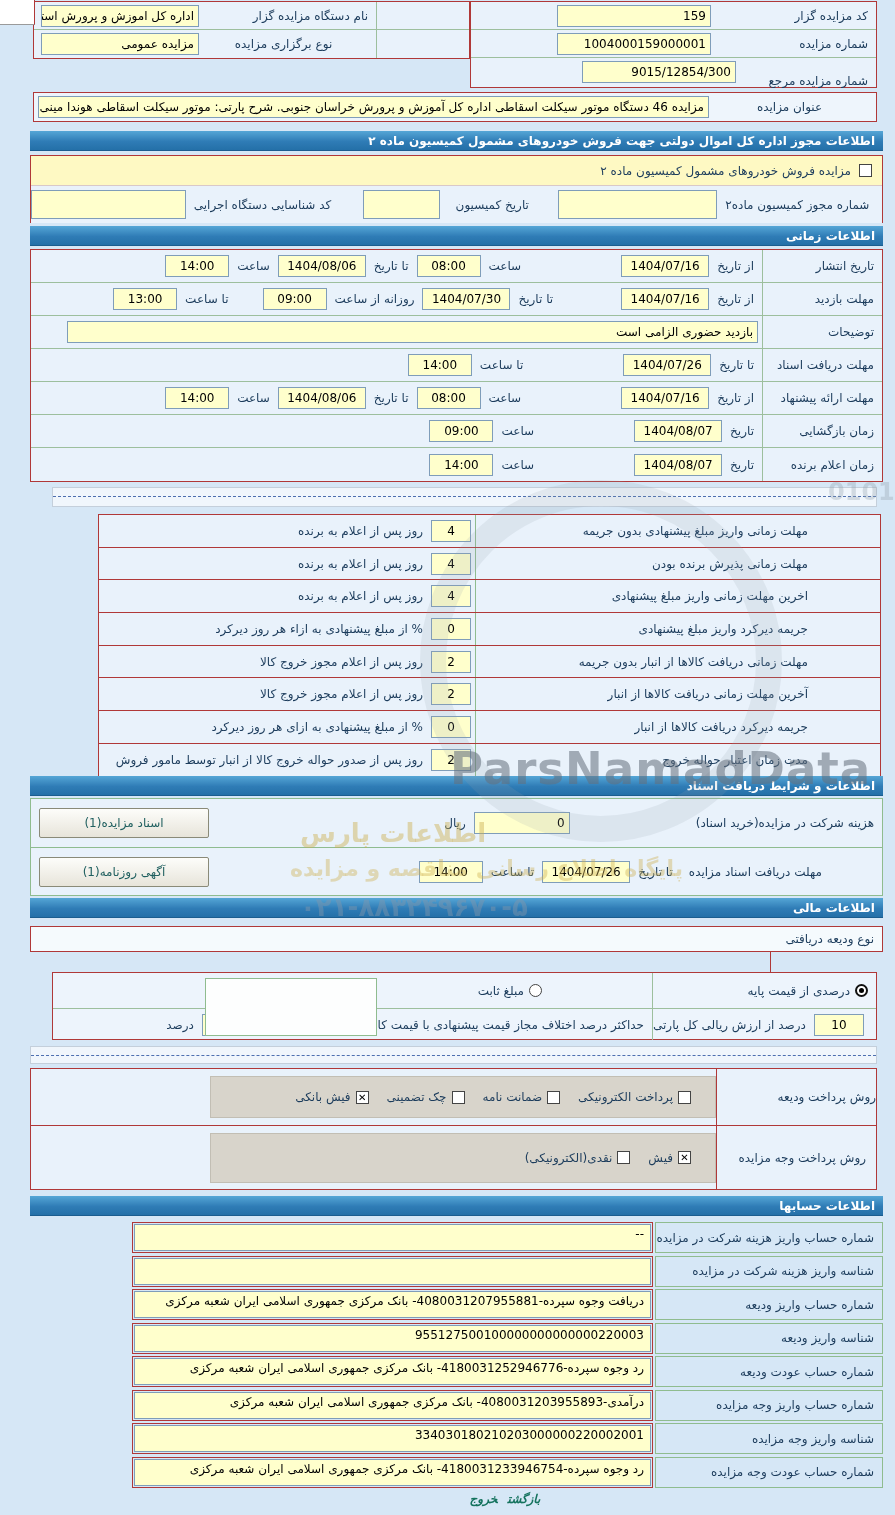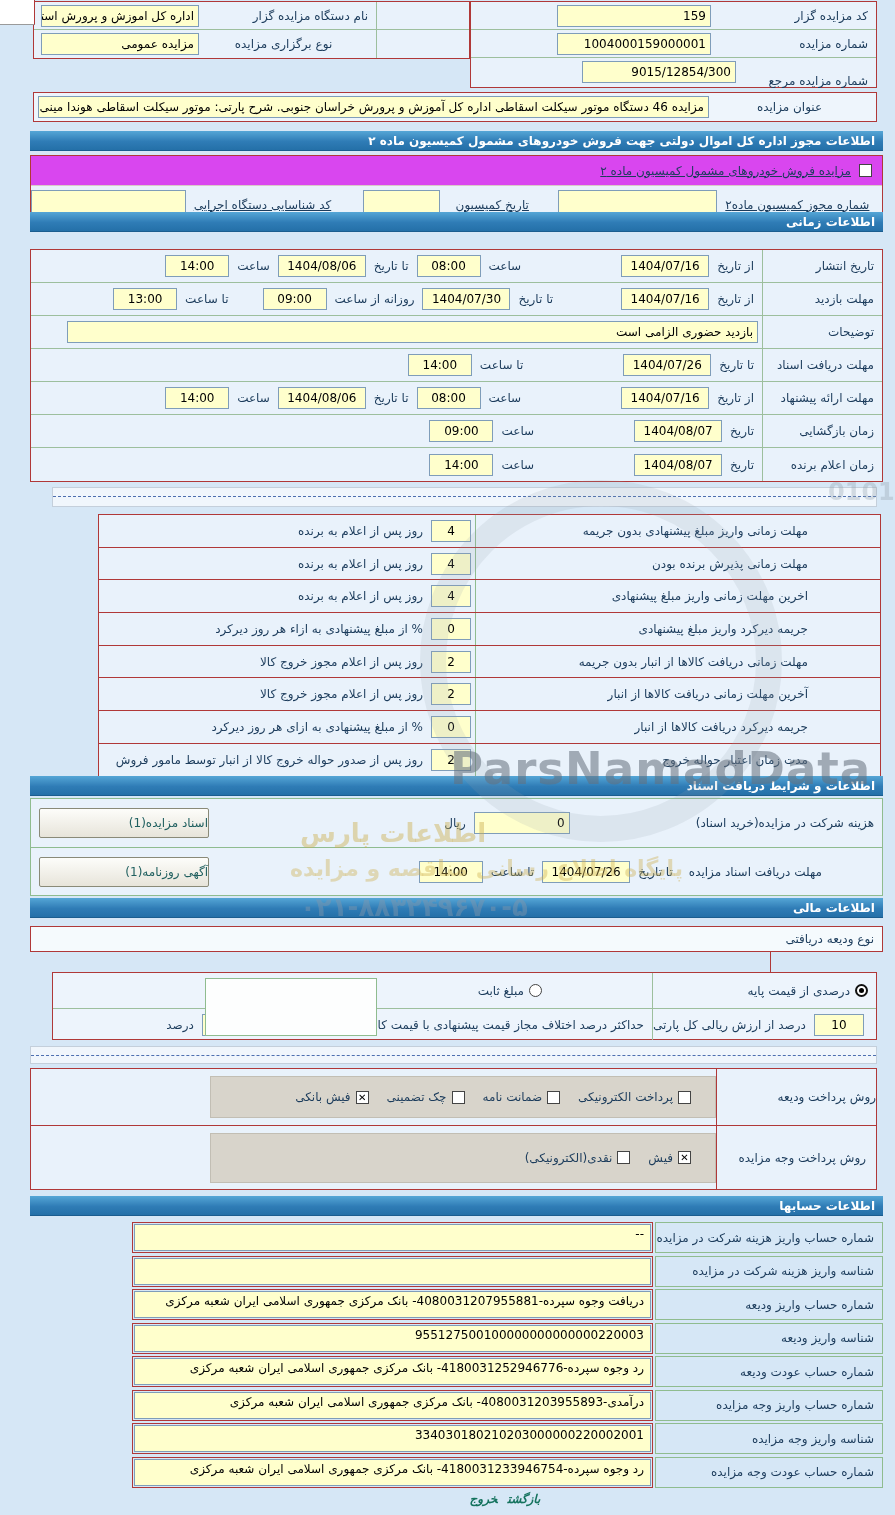--- a/index.html
+++ b/index.html
@@ -47,21 +47,21 @@
   .p-row{height:32.7px;border-bottom:1px solid #b03838;}
   .p-row:last-child{border-bottom:none;}
   .p-label{width:405px;align-self:stretch;display:flex;align-items:center;justify-content:flex-start;
            padding-right:72px;border-left:1px solid #8fbc8f;box-sizing:border-box;white-space:nowrap;overflow:hidden;}
   .p-val{flex:1;display:flex;align-items:center;padding-right:4px;}
   .w-sm{width:40px;}
 
   
   .d-row{height:48px;position:relative;}
   .d-row + .d-row{border-top:1px solid #8fbc8f;}
-  .btn{position:absolute;left:8px;top:9px;width:170px;height:30px;line-height:28px;text-align:right;
+  .btn{position:absolute;left:8px;top:9px;width:170px;height:30px;line-height:28px;text-align:center;
        background:linear-gradient(180deg,#fdfdfa,#e7e4da);border:1px solid #8a8a78;border-radius:2px;
        color:#1f5f5f;font-size:12px;box-sizing:border-box;}
 
   
   .cb{width:13px;height:13px;border:1px solid #444;background:#fff;display:inline-block;
       box-sizing:border-box;text-align:center;line-height:11px;font-size:10px;color:#000;vertical-align:middle;}
   .radio{width:13px;height:13px;border:1px solid #444;border-radius:50%;background:#fff;
          display:inline-block;box-sizing:border-box;vertical-align:middle;position:relative;}
   .radio.sel{border:2px solid #111;}
   .radio.sel::after{content:"";position:absolute;left:2px;top:2px;width:5px;height:5px;border-radius:50%;background:#000;}
@@ -133,36 +133,36 @@
         <div class="inp" style="width: 158px; text-align: right;">مزایده عمومی</div>
       </div>
     </div>
 
   <div class="box b-red row" style="left:33px;top:92px;width:844px;height:30px;background:#eef5fc;">
     <div class="lblcell" style="width:165px;text-align:center;">عنوان مزایده</div>
     <div class="inp" style="flex:1;margin:0 2px 0 4px;text-align:right;">مزایده 46 دستگاه موتور سیکلت اسقاطی اداره کل آموزش و پرورش خراسان جنوبی. شرح پارتی: موتور سیکلت اسقاطی هوندا مینی تر</div>
   </div>
 
   <div class="bar" style="left:30px;top:131px;width:853px;">اطلاعات مجوز اداره کل اموال دولتی جهت فروش خودروهای مشمول کمیسیون ماده ۲</div>
-  <div class="box b-red" style="left:30px;top:155px;width:853px;height:68px;background:#d946ef;text-decoration:underline;">
+  <div class="box b-red" style="left:30px;top:155px;width:853px;height:68px;background:#fef9c3;">
     <div class="row" style="height:30px;padding-right:10px;border-bottom:1px solid #d9c9c9;">
       <span class="cb" id="commission-cb"></span>
       <span class="tlab">مزایده فروش خودروهای مشمول کمیسیون ماده ۲</span>
     </div>
     <div class="row" id="commission-fields" style="height:37px;padding-right:8px;gap:6px;background:#e9f2fb;">
         <span class="tlab" style="width: 150px; text-align: left; margin: 0px 2px;">شماره مجوز کمیسیون ماده۲</span>
         <span class="inp" style="width: 163px; height: 29px;"></span>
         <span class="tlab" style="width: 88px; text-align: left; margin: 0px 10px;">تاریخ کمیسیون</span>
         <span class="inp" style="width: 78px; height: 29px;"></span>
         <span class="tlab" style="width: 165px; text-align: left; margin: 0px 2px;">کد شناسایی دستگاه اجرایی</span>
         <span class="inp" style="width: 158px; height: 29px;"></span>
       </div>
   </div>
 
-  <div class="bar" style="left:30px;top:212px;width:853px;">اطلاعات زمانی</div>
+  <div class="bar" style="left:30px;top:226px;width:853px;">اطلاعات زمانی</div>
   <div class="box b-red" id="timing" style="left:30px;top:249px;width:853px;height:233px;">
       <div class="row t-row">
         <div class="t-label">تاریخ انتشار</div>
         <span class="tlab">از تاریخ</span>
         <span class="inp ctr num w-date">1404/07/16</span>
         <span class="g1"></span>
         <span class="tlab">ساعت</span>
         <span class="inp ctr num w-time">08:00</span>
         <span class="tlab">تا تاریخ</span>
         <span class="inp ctr num w-date">1404/08/06</span>

